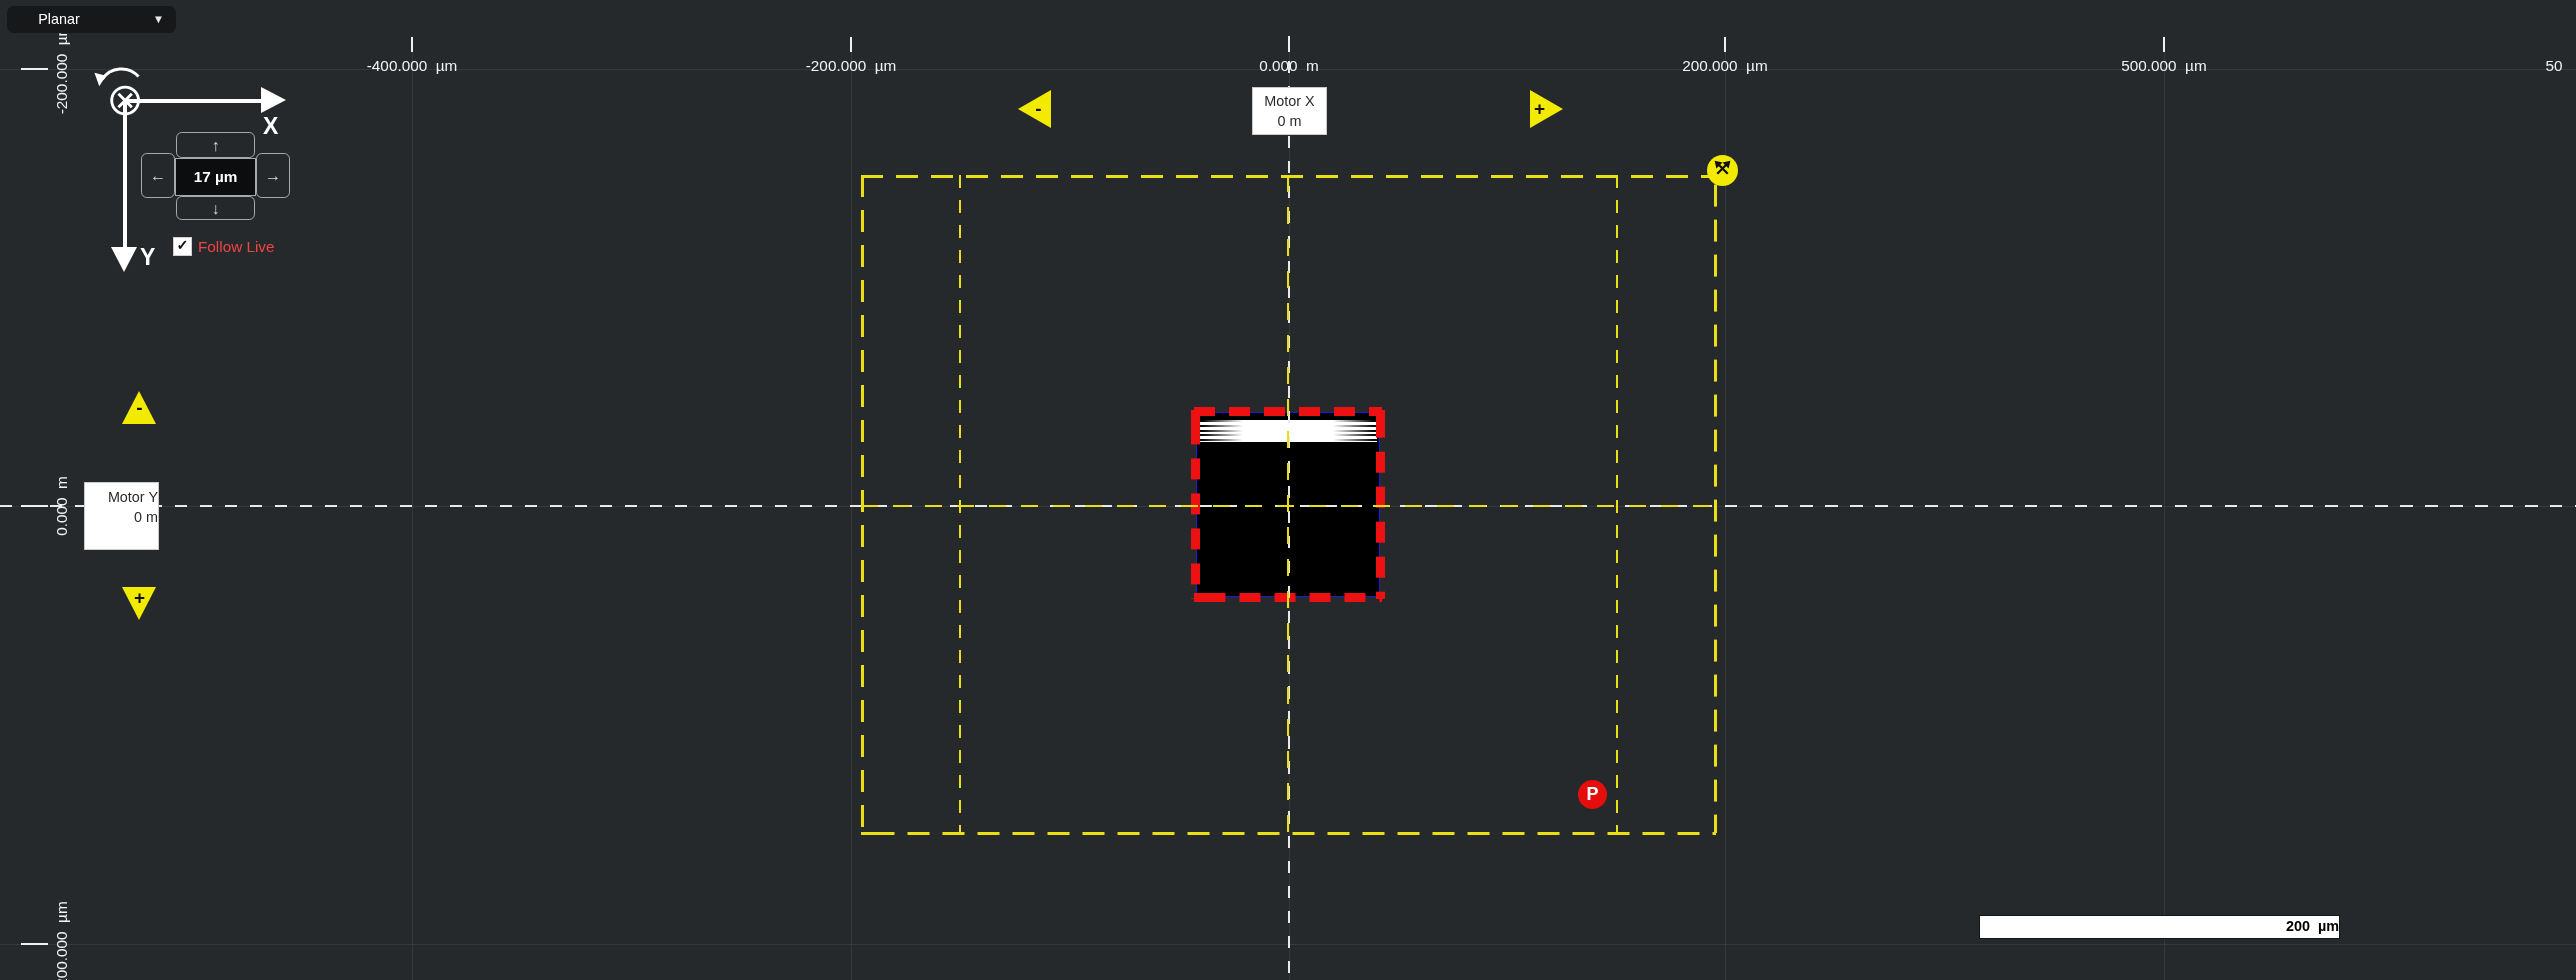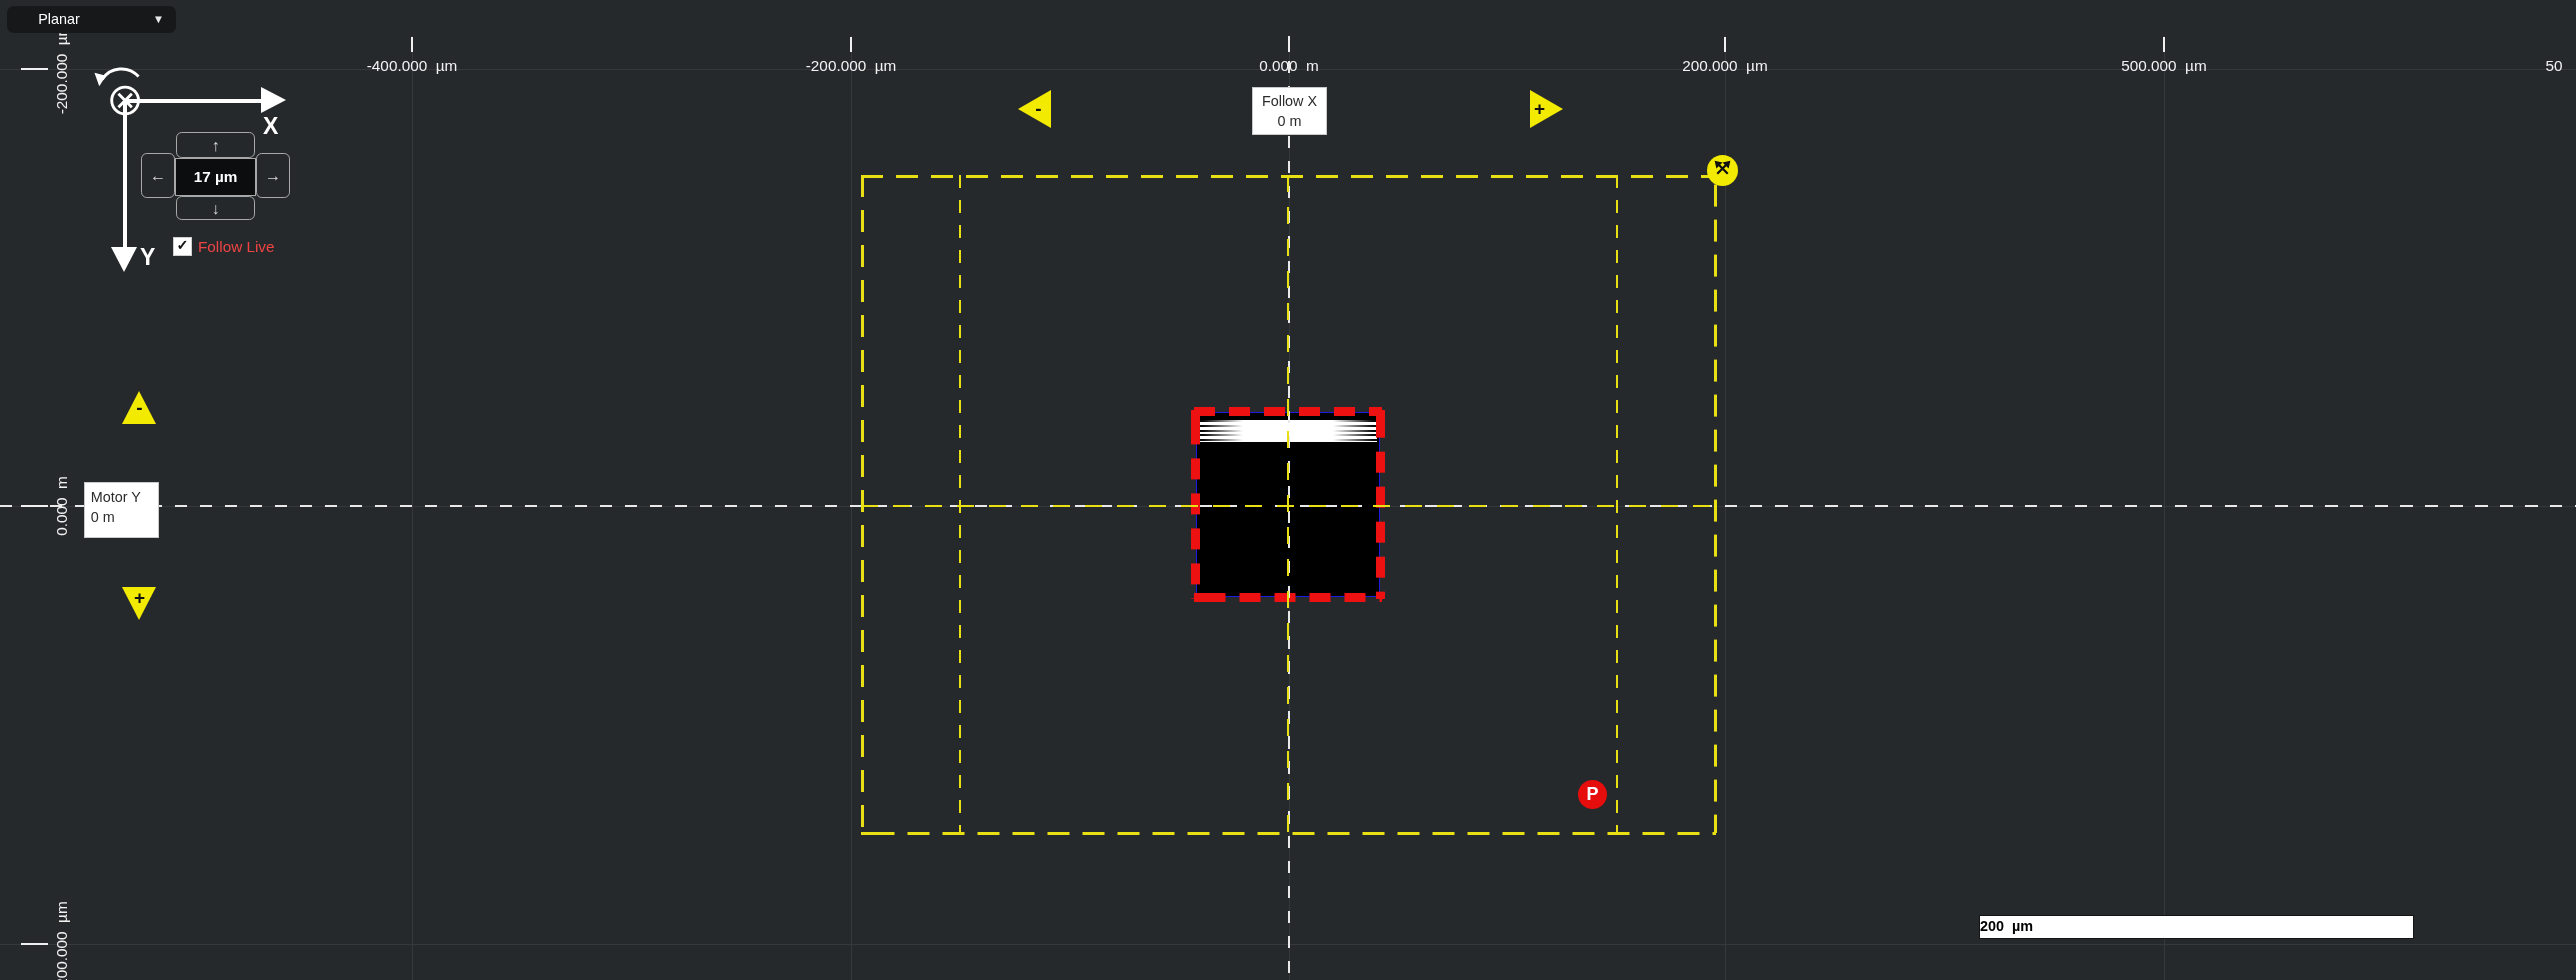--- a/index.html
+++ b/index.html
@@ -92,27 +92,27 @@
   .handle-marker{position:absolute;left:1707px;top:155px;width:31px;height:31px;border-radius:50%;
     background:#f2ea00;z-index:25;display:flex;align-items:center;justify-content:center;cursor:pointer;}
   .p-marker{position:absolute;left:1578px;top:780px;width:29px;height:29px;border-radius:50%;
     background:#e60d0d;color:#fff;font-weight:bold;font-size:18px;text-align:center;line-height:29px;
     z-index:25;cursor:pointer;}
 
   
   .motor-box{position:absolute;background:#ffffff;border:1px solid #c9c9c9;box-sizing:border-box;
     color:#2b2b2b;font-size:14.4px;z-index:30;}
   .motor-x{left:1252px;top:87px;width:75px;height:48px;text-align:center;padding-top:2.9px;}
-  .motor-y{left:84px;top:482px;width:75px;height:56px;text-align:left;padding:3.8px 0 0 5.8px;}
+  .motor-y{left:84px;top:482px;width:75px;height:68px;text-align:right;padding:3.8px 0 0 5.8px;}
   .motor-box div{line-height:20px;}
 
   
-  .scale-bar{position:absolute;left:1979px;top:915px;width:435px;height:24px;background:#fff;
+  .scale-bar{position:absolute;left:1979px;top:915px;width:361px;height:24px;background:#fff;
     border:1.9px solid #141414;box-sizing:border-box;z-index:40;color:#000;font-weight:bold;font-size:14.4px;
-    text-align:left;line-height:20px;white-space:pre;}
+    text-align:right;line-height:20px;white-space:pre;}
 </style>
 </head>
 <body>
 
 <div class="stage">
 
   <div class="gridline-v" style="left:412px"></div>
   <div class="gridline-v" style="left:851px"></div>
   <div class="gridline-v" style="left:1289px"></div>
   <div class="gridline-v" style="left:1725px"></div>
@@ -207,21 +207,21 @@
   <div class="tri tri-left" style="left:1018px;top:90px"></div>
   <div class="tri-glyph" style="left:1027px;top:98px;width:23px">-</div>
   <div class="tri tri-right" style="left:1530px;top:90px"></div>
   <div class="tri-glyph" style="left:1528px;top:98px;width:23px">+</div>
   <div class="tri tri-up" style="left:122px;top:391px"></div>
   <div class="tri-glyph" style="left:122px;top:397px;width:35px">-</div>
   <div class="tri tri-down" style="left:122px;top:587px"></div>
   <div class="tri-glyph" style="left:122px;top:587px;width:35px">+</div>
 
   <div class="motor-box motor-x">
-    <div>Follow X</div>
+    <div>Motor X</div>
     <div>0 m</div>
   </div>
   <div class="motor-box motor-y">
     <div>Motor Y</div>
     <div>0 m</div>
   </div>
 
   <div class="scale-bar">200  µm</div>
 
   <div class="mode-dropdown">

